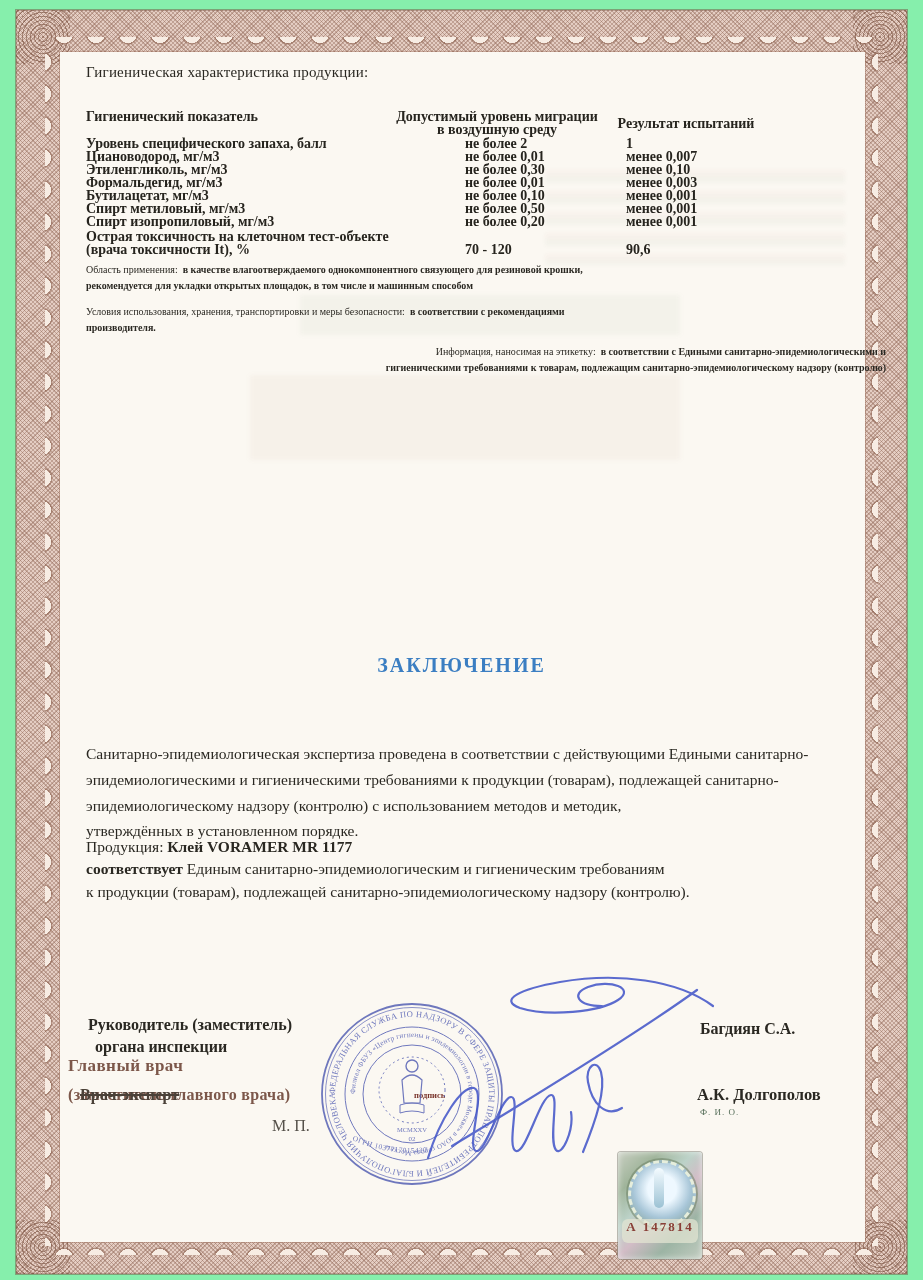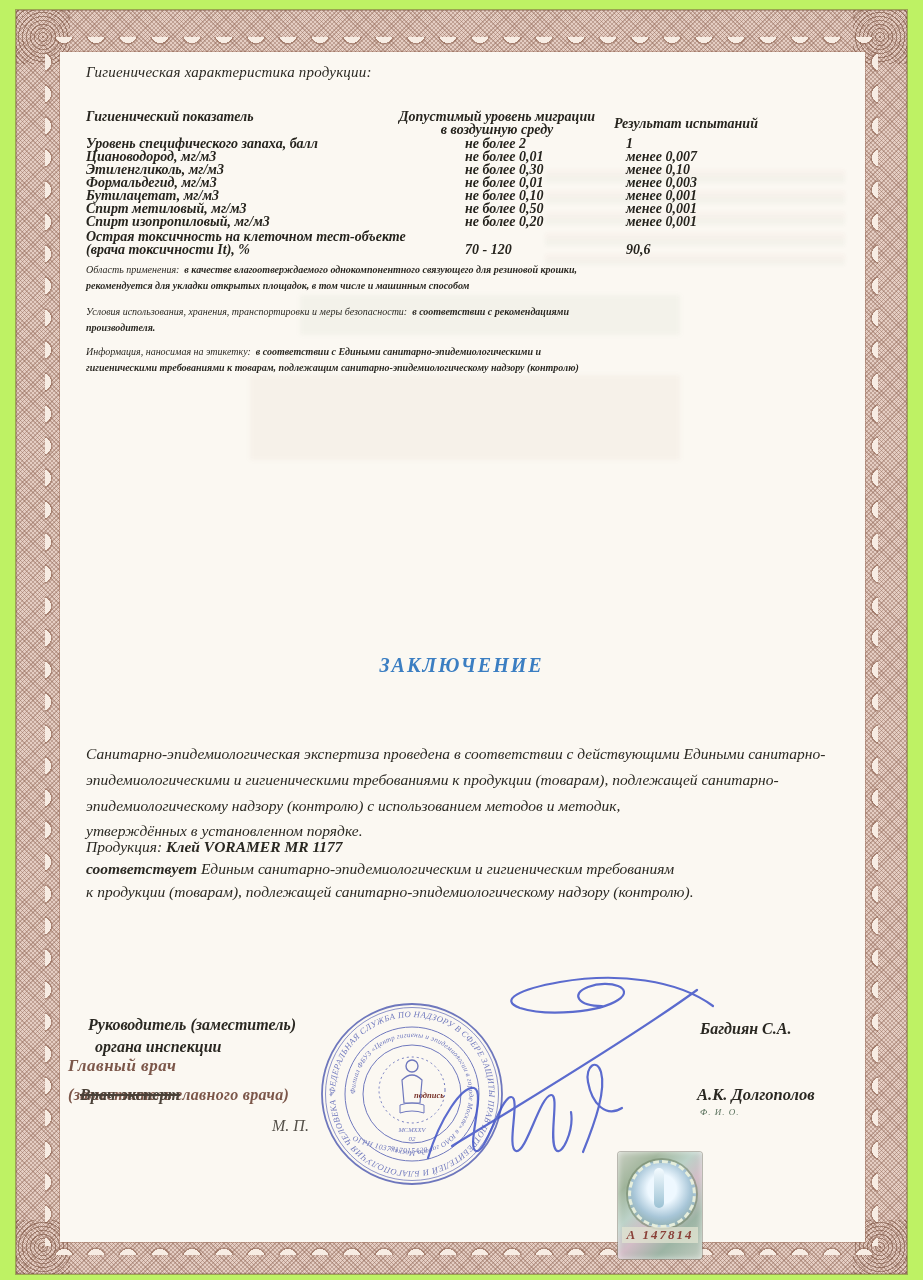--- a/index.html
+++ b/index.html
@@ -1,17 +1,17 @@
 <!DOCTYPE html>
 <html><head>
 <meta charset="utf-8">
 <style>
   html,body{margin:0;padding:0;background:#ffffff;}
-  #canvas{position:relative;width:923px;height:1280px;background:#bef264;overflow:hidden;
-          font-family:"Liberation Serif","DejaVu Serif",serif;color:#2a2822;font-style:italic;}
+  #canvas{position:relative;width:923px;height:1280px;background:#86efac;overflow:hidden;
+          font-family:"Liberation Serif","DejaVu Serif",serif;color:#2a2822;}
   
   .band{position:absolute;left:16px;top:10px;right:16px;bottom:6px;
         background-color:#e8d7cd;
         background-image:
           linear-gradient(rgba(214,166,154,.20),rgba(214,166,154,.20)),
           repeating-linear-gradient(45deg, rgba(124,84,66,.42) 0 1px, rgba(0,0,0,0) 1px 3px),
           repeating-linear-gradient(-45deg, rgba(124,84,66,.42) 0 1px, rgba(0,0,0,0) 1px 3px);
         box-shadow:0 0 0 1px rgba(112,72,56,.45), inset 0 0 0 1px rgba(112,72,56,.35);}
   .corner{position:absolute;width:54px;height:54px;
         background:repeating-radial-gradient(circle at 50% 50%, rgba(118,78,60,.55) 0 1px, rgba(0,0,0,0) 1px 4px);}
@@ -52,21 +52,21 @@
   .thead .c3{display:flex;align-items:center;justify-content:center;text-align:center;}
   .trow{display:flex;height:12.95px;line-height:12.9px;}
   .trow .c1{white-space:nowrap;}
   .trow .c2{padding-left:77px;box-sizing:border-box;}
   .trow .c3{padding-left:20px;box-sizing:border-box;}
   .trow.tall{height:28px;align-items:flex-end;}
   .trow.tall .c1 div{line-height:12.9px;white-space:nowrap;}
   .para{left:86px;top:0;width:800px;font-size:10px;line-height:15.6px;white-space:pre-line;}
   .para .pl{font-weight:normal;margin-right:5px;}
   .para .pt{font-weight:bold;}
-  .p1{top:262px;}.p2{top:304px;}.p3{top:344px;}
+  .p1{top:262px;}.p2{top:304px;}.p3{top:344px;text-align:right;}
   .conclusion-title{left:0;top:654px;width:923px;text-align:center;
         font-size:20px;font-weight:bold;letter-spacing:2px;color:#3b7ec2;}
   .conclusion-body{left:86px;top:741px;width:790px;font-size:15.5px;line-height:25.8px;white-space:pre-line;}
   .product{left:86px;top:836px;width:790px;font-size:15.5px;line-height:22.4px;}
   
   .role1{left:88px;top:1014px;font-size:16px;font-weight:bold;line-height:22px;}
   .role1 .ind{padding-left:7px;}
   .name1{left:700px;top:1020px;font-size:16px;font-weight:bold;}
   .role2{left:68px;top:1056px;font-size:17px;font-weight:bold;color:#7c574a;letter-spacing:.5px;}
   .role3{left:68px;top:1086px;font-size:16px;font-weight:bold;color:#7c574a;letter-spacing:.3px;text-align:center;}
@@ -80,23 +80,23 @@
   #overlay{position:absolute;left:0;top:0;width:923px;height:1280px;pointer-events:none;z-index:5;}
   
   .holo{position:absolute;left:618px;top:1152px;width:84px;height:107px;z-index:6;border-radius:3px;
         background:linear-gradient(135deg,#c9cfc2 0%,#9fb49a 22%,#bcd2c8 40%,#d2bcc6 55%,#9cb4a4 75%,#c2ccc0 100%);
         box-shadow:0 0 0 1px rgba(120,120,110,.5), inset 0 0 6px rgba(255,255,255,.6);}
   .holo-ring{position:absolute;left:10px;top:8px;width:62px;height:62px;border-radius:50%;
         border:3px dashed #e6eedc;box-shadow:0 0 0 2px rgba(110,130,100,.55);
         background:radial-gradient(circle at 50% 42%, #eef8ff 0 30%, #a8c6d8 60%, #7c9a8c 100%);}
   .holo-fig{position:absolute;left:36px;top:16px;width:10px;height:40px;border-radius:5px;
         background:linear-gradient(180deg,#f4fbff,#9cc2d4);}
-  .holo-num{position:absolute;left:4px;right:4px;bottom:16px;height:16px;line-height:16px;text-align:center;
+  .holo-num{position:absolute;left:4px;right:4px;bottom:16px;height:24px;line-height:16px;text-align:center;
         background:rgba(225,228,210,.75);color:#8a4038;font-weight:bold;font-size:13px;letter-spacing:2px;
-        font-family:"Liberation Serif","DejaVu Serif",serif;}
+        font-family:"Liberation Serif","DejaVu Serif",serif;border-radius:6px;}
 </style>
 </head>
 <body>
 
 <div id="canvas">
 
   <div class="band"></div>
   <div class="corner tl"></div>
   <div class="corner tr"></div>
   <div class="corner bl"></div>

